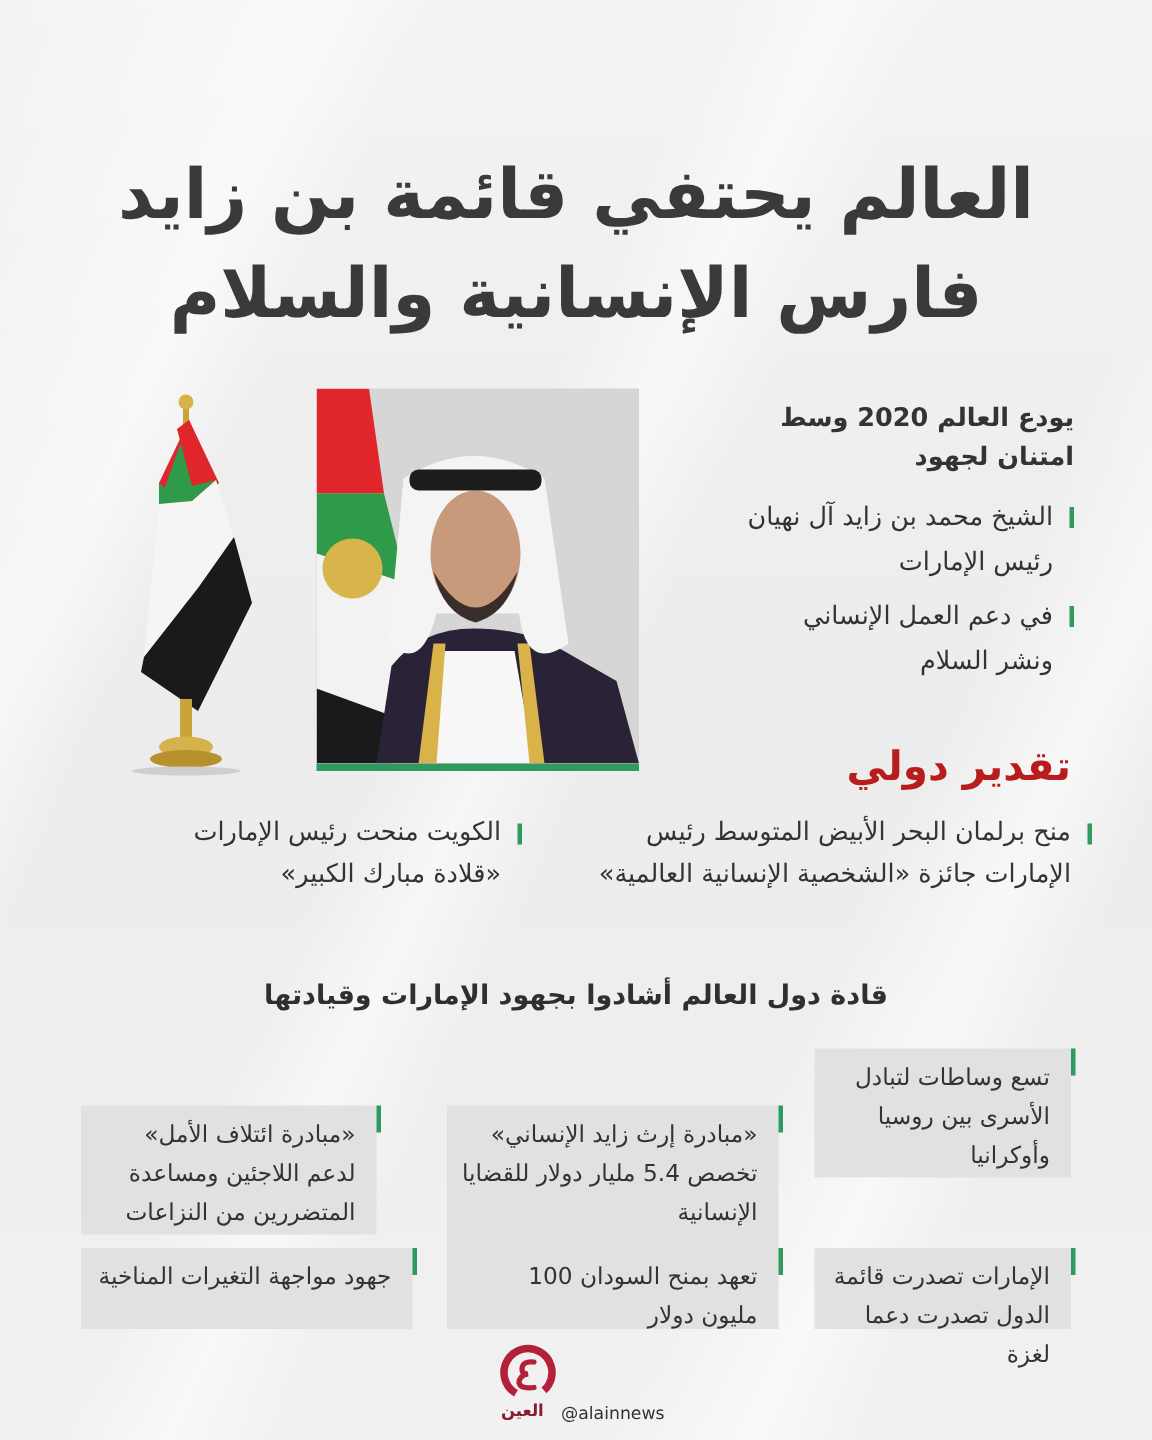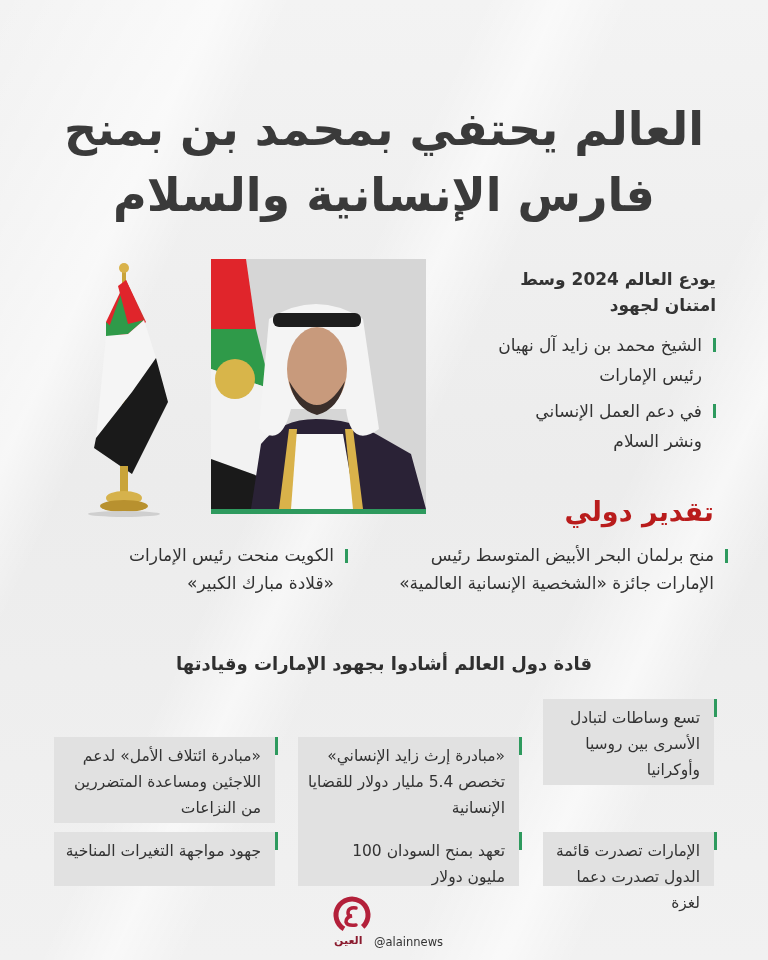--- a/index.html
+++ b/index.html
@@ -93,37 +93,37 @@
     content: "";
     position: absolute;
     right: -3px; top: 0;
     width: 3px; height: 18px;
     background: #2e9a5e;
   }
   .c-r1 { left: 543px; top: 699px; width: 171px; height: 86px; }
   .c-r2 { left: 543px; top: 832px; width: 171px; height: 54px; }
   .c-m1 { left: 298px; top: 737px; width: 221px; height: 104px; }
   .c-m2 { left: 298px; top: 832px; width: 221px; height: 54px; padding-left: 48px; }
-  .c-l1 { left: 54px;  top: 737px; width: 221px; height: 86px; }
+  .c-l1 { left: 54px;  top: 737px; width: 197px; height: 86px; }
   .c-l2 { left: 54px;  top: 832px; width: 221px; height: 54px; }
 
   
   .footer-logo { left: 332px; top: 895px; width: 40px; height: 40px; }
   .footer-brand {
     left: 334px; top: 934px; font-size: 11px; font-weight: bold; color: #8a1a2e; direction: rtl;
   }
   .footer-handle {
     left: 374px; top: 935px; font-size: 11.5px; color: #333; direction: ltr;
   }
 </style>
 </head>
 <body>
 
 <div class="abs title">
-  <div>العالم يحتفي بمحمد بن بمنح</div>
+  <div>العالم يحتفي قائمة بن زايد</div>
   <div>فارس الإنسانية والسلام</div>
 </div>
 
 <div class="abs flag-stand">
   <svg width="90" height="258" viewBox="0 0 90 258">
 
     <rect x="34" y="8" width="4" height="226" fill="#c9a43a"></rect>
     <circle cx="36" cy="6" r="5" fill="#d9b24a"></circle>
 
     <polygon points="38,18 58,60 38,78" fill="#e0252b"></polygon>
@@ -165,21 +165,21 @@
 
     <ellipse cx="106" cy="110" rx="30" ry="42" fill="#c89a7c"></ellipse>
     <path d="M78 122 Q106 170 134 122 Q128 150 106 156 Q84 150 78 122 Z" fill="#3a2e2a"></path>
 
     <rect x="62" y="54" width="88" height="14" rx="6" fill="#1d1d1d"></rect>
   </svg>
 </div>
 
 <div class="abs intro">
   <div class="intro-lead">
-    <div>يودع العالم 2024 وسط</div>
+    <div>يودع العالم 2020 وسط</div>
     <div>امتنان لجهود</div>
   </div>
   <div class="bullet">
     <div>الشيخ محمد بن زايد آل نهيان</div>
     <div>رئيس الإمارات</div>
   </div>
   <div class="bullet">
     <div>في دعم العمل الإنساني</div>
     <div>ونشر السلام</div>
   </div>

